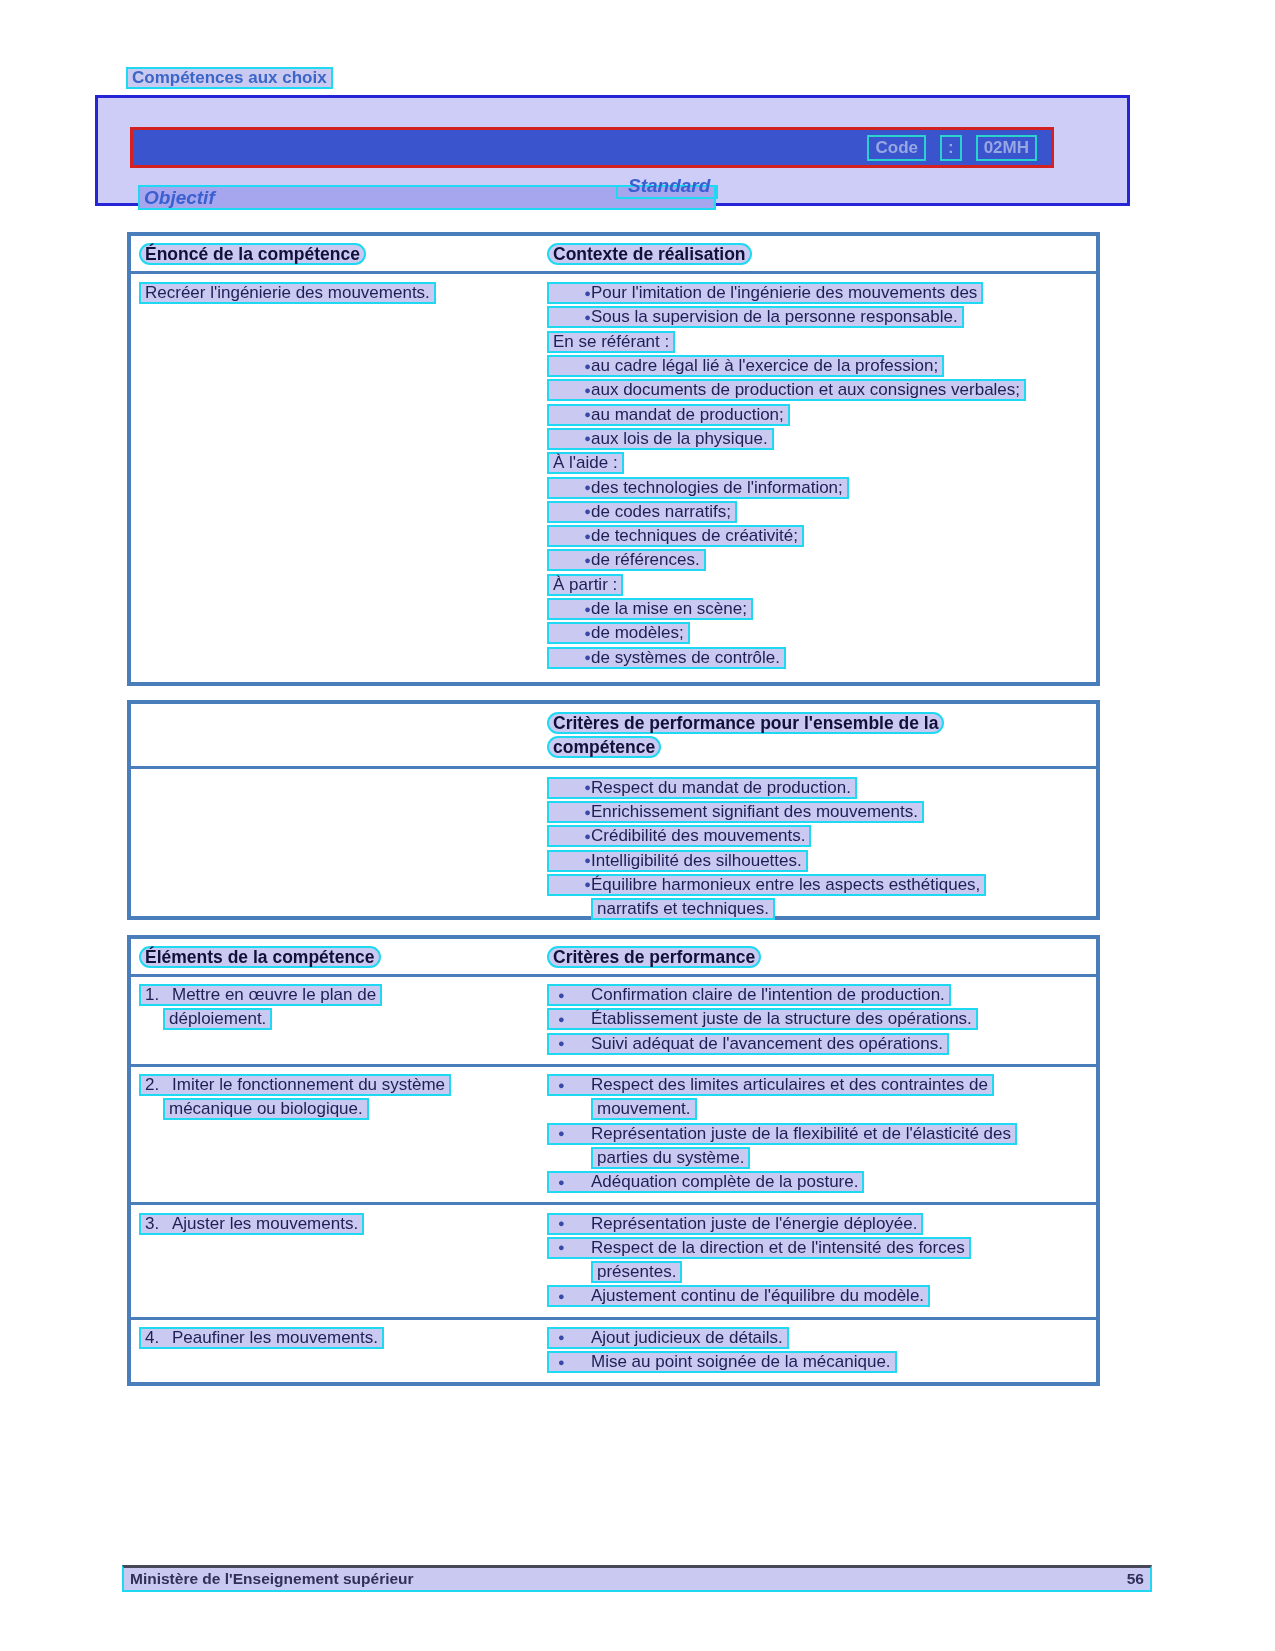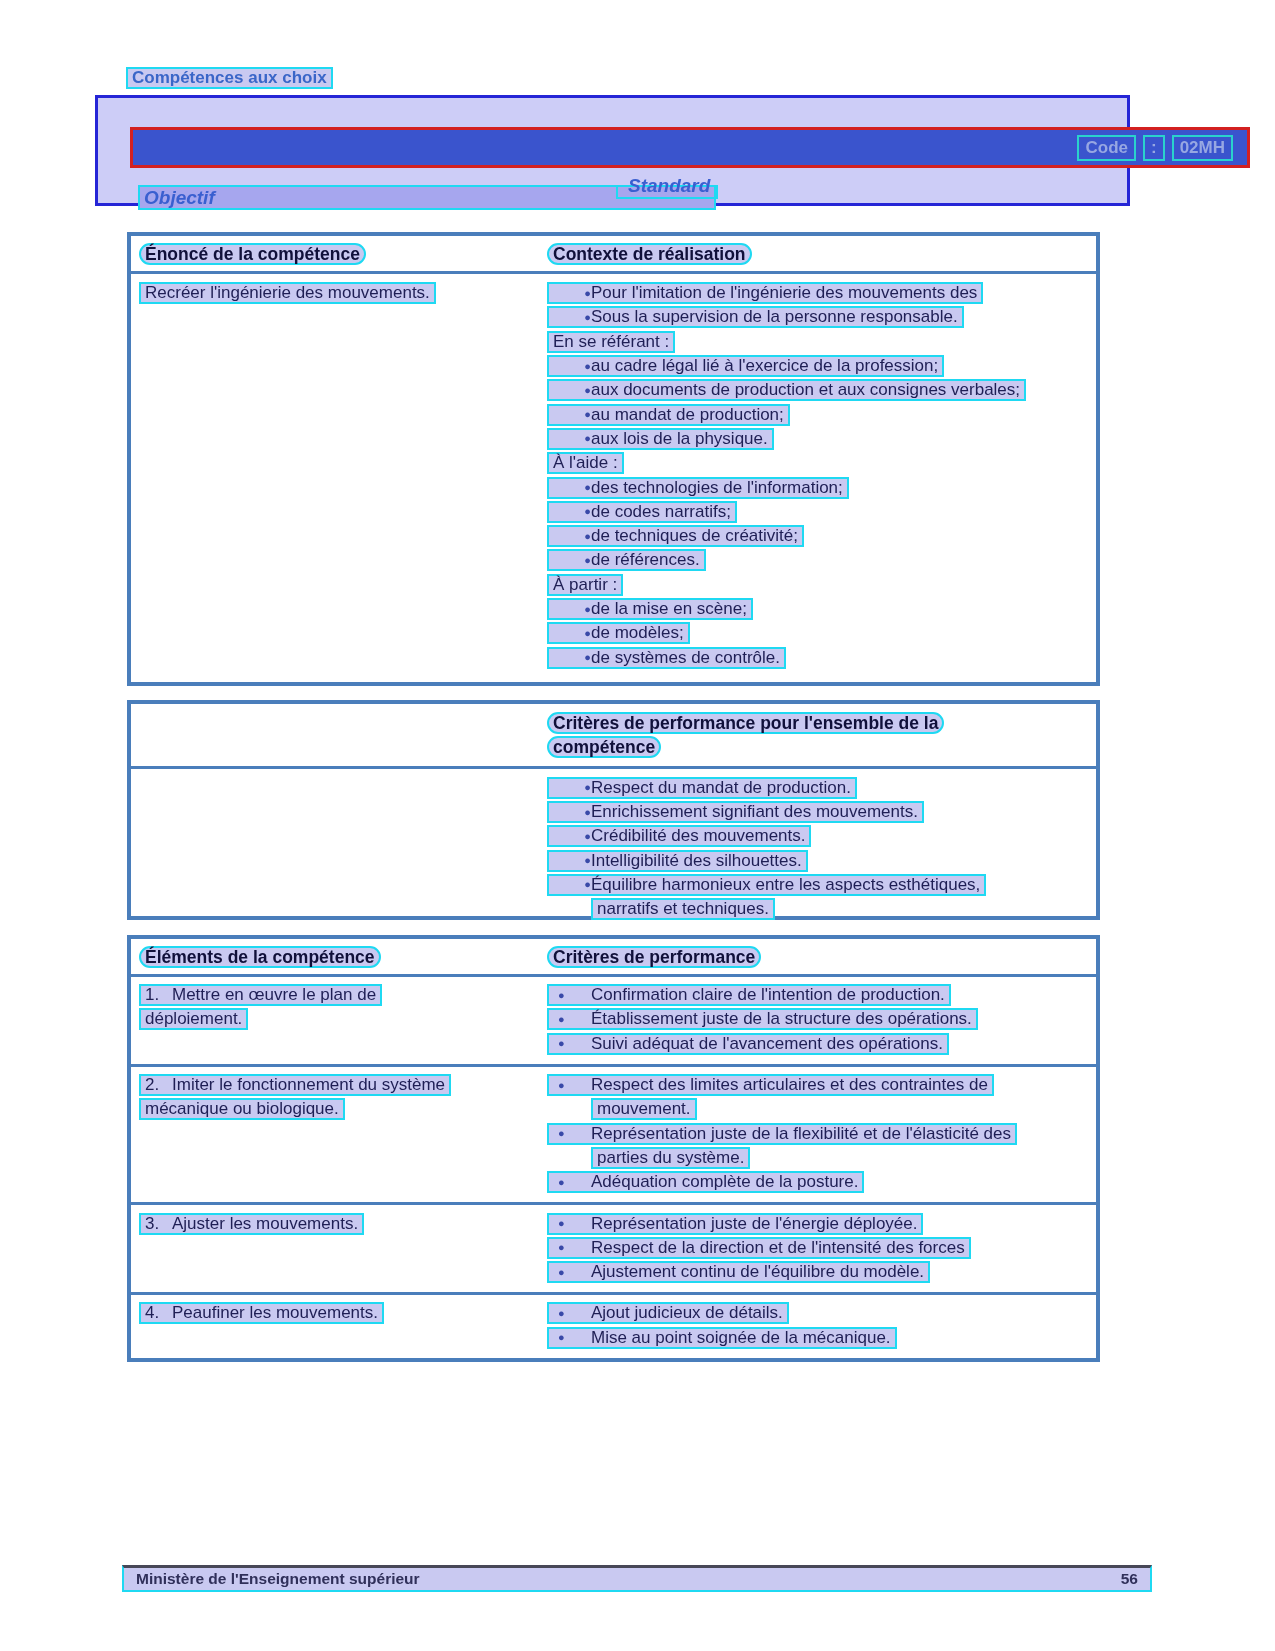--- a/index.html
+++ b/index.html
@@ -9,34 +9,34 @@
 
   
   .hl { display:inline-flex; align-items:center; background:#c9c9f1;
         border:2px solid #1fd9f2; padding:0 4px; height:22px;
         white-space:nowrap; color:#1f1f55; font-size:17px; }
   .line { height:24.3px; display:flex; align-items:center; }
   .line.ind .hl { margin-left:44px; }
   .bullet { display:inline-block; width:38px; padding-left:5px; color:#3949a8;
             font-size:15px; line-height:1; }
   .num { display:inline-block; width:27px; }
-  .hl.cont { }
+  .hl.cont { margin-left:24px; }
   .hdr .hl, .hl.bold { font-weight:bold; color:#10103a; font-size:17.5px;border-radius:11px; }
 
   
   .top-label { left:126px; top:67px; }
   .top-label .hl { color:#3a66c8; font-weight:bold; }
 
   
   .header-box { left:95px; top:95px; width:1035px; height:111px;
     background:#cdcdf7; border:3px solid #2525d6; }
-  .code-bar { left:32px; top:29px; width:1120px; height:41px;
+  .code-bar { left:32px; top:29px; width:924px; height:41px;
     background:#3a54cd; border:3px solid #d32020;
     display:flex; align-items:center; justify-content:flex-end;
-    gap:7px; padding-right:14px; }
+    gap:14px; padding-right:14px; }
   .code-seg { border:2px solid #2ad2cc; color:#97a7e2; font-size:17px;
     font-weight:bold; padding:1px 6px; }
   .objstd-bar { left:40px; top:87px; width:578px; height:25px;
     background:#a6a6ee; border:2px solid #1fd9f2; display:flex;
     align-items:center; }
   .objstd-bar .title-txt { font-size:19px; font-weight:bold; font-style:italic;
     color:#3a5fd0; padding-left:4px; }
   .std-box { position:absolute; left:476px; top:-2px; height:14px;
     border:2px solid #1fd9f2; display:flex; align-items:flex-end; padding:0 6px; }
 
@@ -52,21 +52,21 @@
   .trow:first-child { border-top:none; }
   .t1 { top:232px; height:454px; }
   .t2 { top:700px; height:220px; }
   .t3 { top:935px; }
   .t2 .tbl-head { min-height:57px; }
 
   
   .footer-bar { left:122px; top:1565px; width:1030px; height:27px;
     background:#c9c9f1; border:2px solid #1fd9f2; border-top:3px solid #474757;
     display:flex; align-items:center; justify-content:space-between;
-    padding:0 12px; color:#30305a; font-size:15.5px; font-weight:bold; }
+    padding:0 6px; color:#30305a; font-size:15.5px; font-weight:bold; }
 </style>
 </head>
 <body>
 
 <div>
 
   <div class="abs top-label">
     <span class="hl">
       <span>Compétences aux choix</span>
     </span>
@@ -372,20 +372,25 @@
                 <span class="bullet" style="font-size: 11px;">●</span>
                 <span>Représentation juste de l'énergie déployée.</span>
               </span>
             </div>
             <div class="line">
               <span class="hl">
                 <span class="bullet" style="font-size: 11px;">●</span>
                 <span>Respect de la direction et de l'intensité des forces</span>
               </span>
             </div>
+            <div class="line ind">
+              <span class="hl">
+                <span>présentes.</span>
+              </span>
+            </div>
             <div class="line">
               <span class="hl">
                 <span class="bullet" style="font-size: 11px;">●</span>
                 <span>Ajustement continu de l'équilibre du modèle.</span>
               </span>
             </div>
           </div>
         </div>
         <div class="trow">
           <div class="c1">

